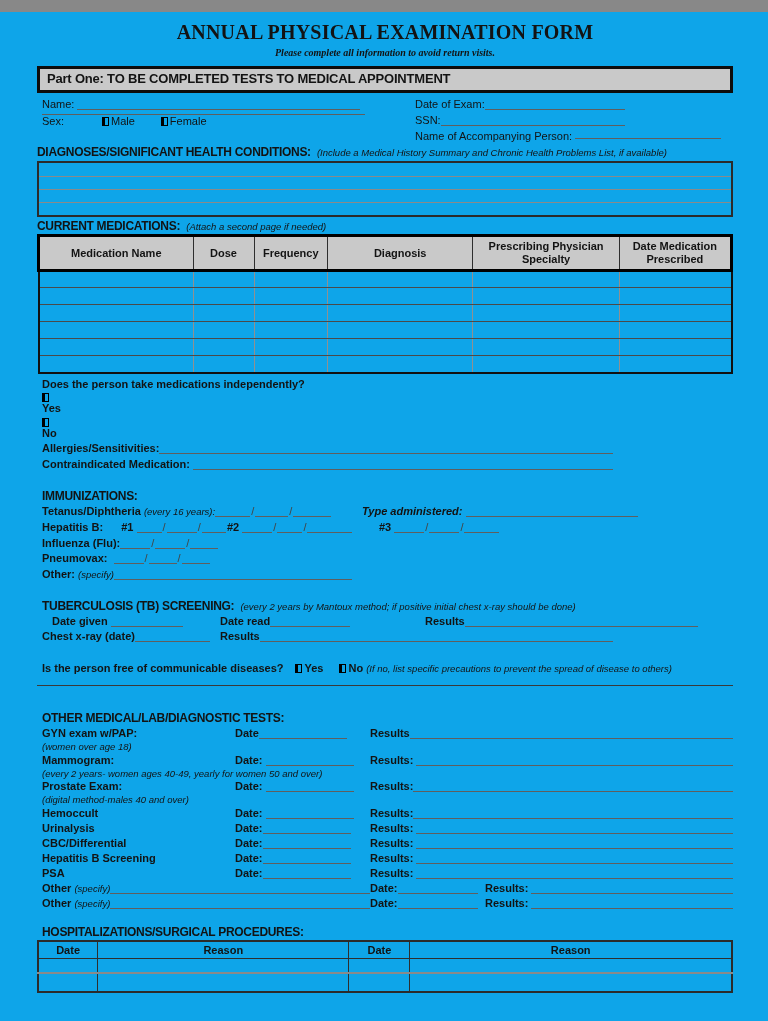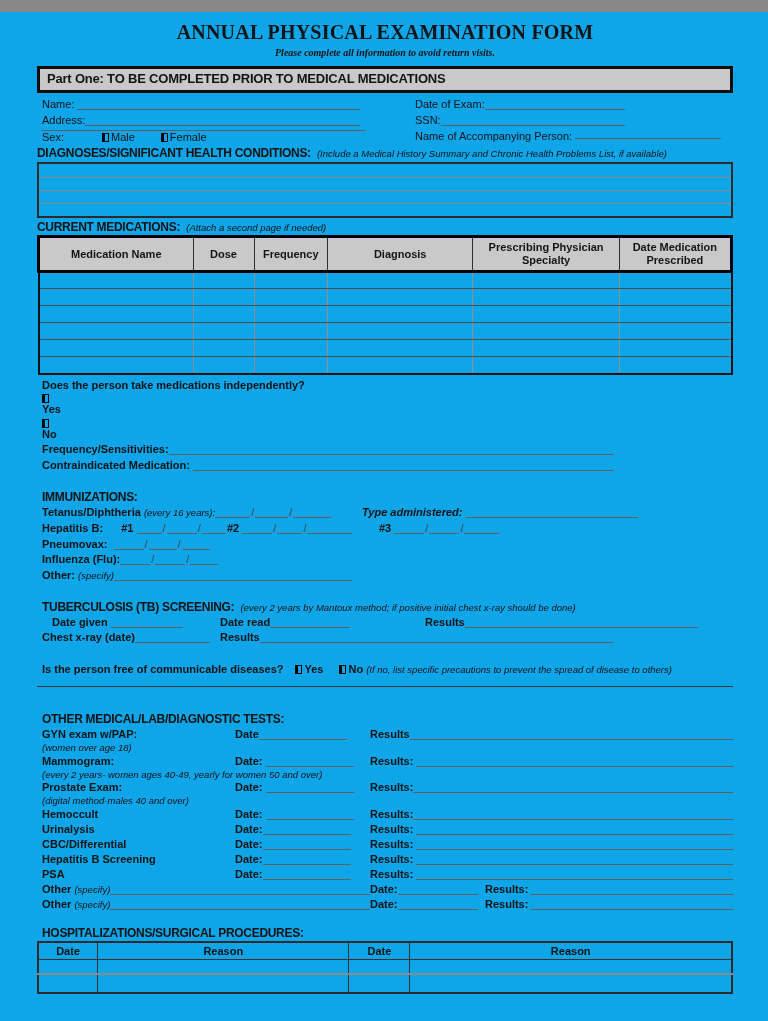--- a/index.html
+++ b/index.html
@@ -73,31 +73,27 @@
 </style>
 </head>
 <body>
 
 <div class="page">
 
   <div class="title">ANNUAL PHYSICAL EXAMINATION FORM</div>
   <div class="subtitle">Please complete all information to avoid return visits.</div>
 
   <div class="part-bar">
-    <span>Part One:  TO BE COMPLETED PRIOR TO MEDICAL MEDICATIONS</span>
+    <span>Part One:  TO BE COMPLETED TESTS TO MEDICAL APPOINTMENT</span>
   </div>
 
   <div class="id-grid">
     <div class="id-left">
       <div class="id-row" style="padding-left:5px; padding-right:55px;">
         <span>Name:</span>&nbsp;
-        <span class="bl"></span>
-      </div>
-      <div class="id-row" style="padding-left:5px; padding-right:55px;">
-        <span>Address:</span>
         <span class="bl"></span>
       </div>
       <div class="id-row" style="padding-left:5px; padding-right:50px;">
         <span class="bl"></span>
       </div>
       <div class="id-row" style="padding-left:5px;">
         <span>Sex:</span>
         <span style="display:inline-block; width:38px;"></span>
         <span class="cb"></span>
         <span>Male</span>
@@ -210,21 +206,21 @@
 
   <div class="rowline b" style="margin-top:3px; padding-left:5px;flex-direction:column;">
     <span style="display:inline-block; width:293px;">Does the person take medications independently?</span>
     <span class="cb"></span>
     <span>Yes</span>
     <span style="display:inline-block; width:22px;"></span>
     <span class="cb"></span>
     <span>No</span>
   </div>
   <div class="rowline" style="padding-left:5px; padding-right:120px;">
-    <span class="b">Frequency/Sensitivities:</span>
+    <span class="b">Allergies/Sensitivities:</span>
     <span class="bl grow"></span>
   </div>
   <div class="rowline" style="padding-left:5px; padding-right:120px;">
     <span class="b">Contraindicated Medication:</span>&nbsp;
     <span class="bl grow"></span>
   </div>
 
   <div class="sec-h" style="margin-top:17px; line-height:15px; padding-left:5px;">IMMUNIZATIONS:</div>
   <div class="imm-row" style="padding-left:5px;">
     <span class="b">Tetanus/Diphtheria</span>
@@ -242,25 +238,25 @@
     <span class="abs" style="left:190px;">
       <span class="b">#2</span>
       <span class="bl" style="width:30px"></span><span class="sl">/</span><span class="bl" style="width:25px"></span><span class="sl">/</span><span class="bl" style="width:45px"></span>
     </span>
     <span class="abs" style="left:342px;">
       <span class="b">#3</span>
       <span class="bl" style="width:30px"></span><span class="sl">/</span><span class="bl" style="width:30px"></span><span class="sl">/</span><span class="bl" style="width:35px"></span>
     </span>
   </div>
   <div class="imm-row" style="padding-left:5px;">
+    <span class="b">Influenza (Flu):</span><span class="bl" style="width:30px"></span><span class="sl">/</span><span class="bl" style="width:30px"></span><span class="sl">/</span><span class="bl" style="width:28px"></span>
+  </div>
+  <div class="imm-row" style="padding-left:5px;">
     <span class="b">Pneumovax:</span>&nbsp;
     <span class="bl" style="width:30px"></span><span class="sl">/</span><span class="bl" style="width:28px"></span><span class="sl">/</span><span class="bl" style="width:28px"></span>
-  </div>
-  <div class="imm-row" style="padding-left:5px;">
-    <span class="b">Influenza (Flu):</span><span class="bl" style="width:30px"></span><span class="sl">/</span><span class="bl" style="width:30px"></span><span class="sl">/</span><span class="bl" style="width:28px"></span>
   </div>
   <div class="imm-row" style="padding-left:5px;">
     <span class="b">Other:</span>
     <span class="i sm">(specify)</span><span class="bl" style="width:238px"></span>
   </div>
 
   <div style="margin-top:16px; line-height:15px; white-space:nowrap; padding-left:5px;">
     <span class="sec-h">TUBERCULOSIS (TB) SCREENING:</span>&nbsp;
     <span class="i sm">(every 2 years by Mantoux method; if positive initial chest x-ray should be done)</span>
   </div>

